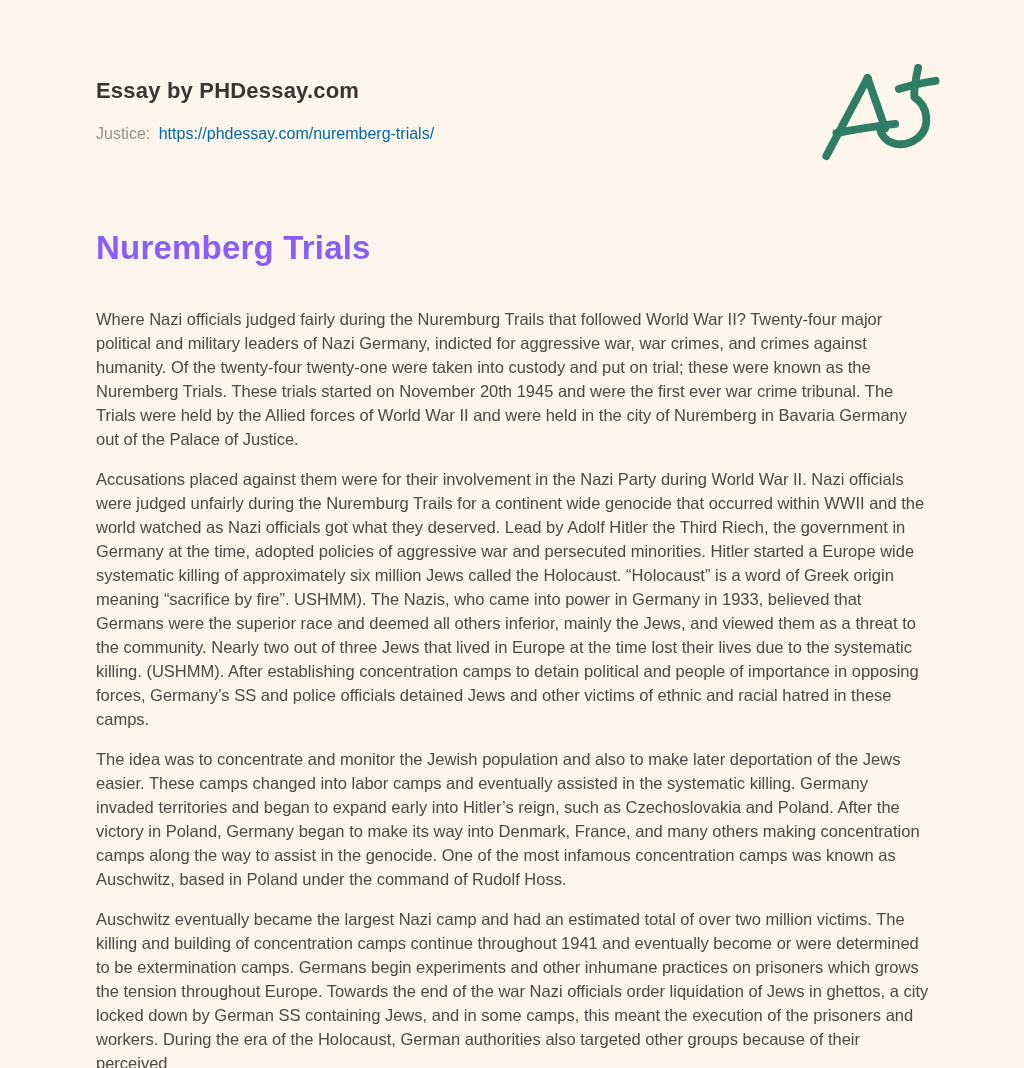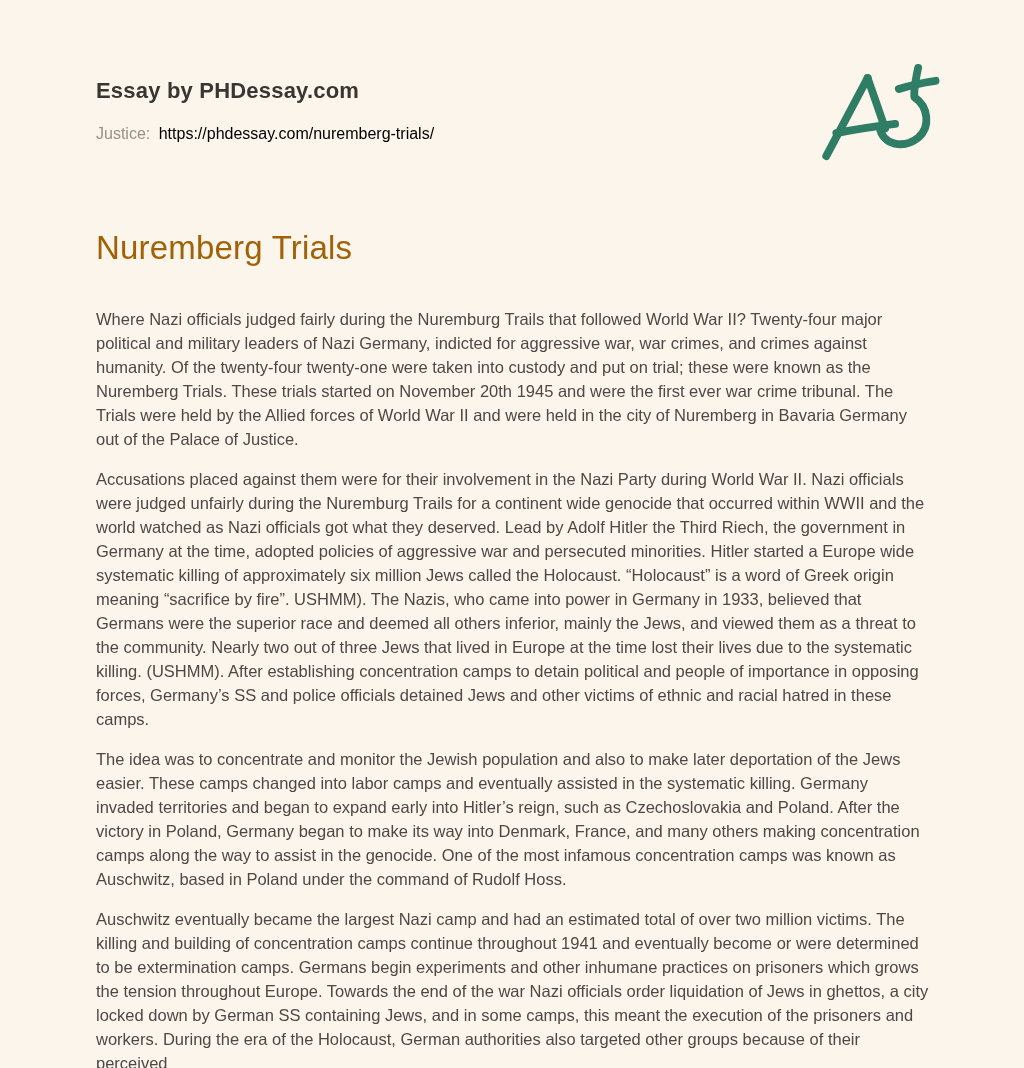--- a/index.html
+++ b/index.html
@@ -32,40 +32,40 @@
     letter-spacing: 0.2px;
   }
 
   .source-line {
     margin-top: 21px;
     font-size: 16px;
     color: #979189;
   }
 
   .source-line a {
-    color: #000000;
+    color: #0369a1;
     text-decoration: none;
     margin-left: 4px;
     margin-top: 8px;
   }
 
   .logo {
     position: absolute;
     top: 60px;
     right: 82px;
     width: 124px;
     height: 104px;
   }
 
   
   .essay-title {
     margin-top: 86px;
     font-size: 33px;
-    font-weight: 400;
-    color: #a16207;
+    font-weight: 700;
+    color: #8b5cf6;
     letter-spacing: 0.2px;
   }
 
   .essay-body {
     margin-top: 40px;
   }
 
   .essay-body p {
     font-size: 16.5px;
     line-height: 24px;

